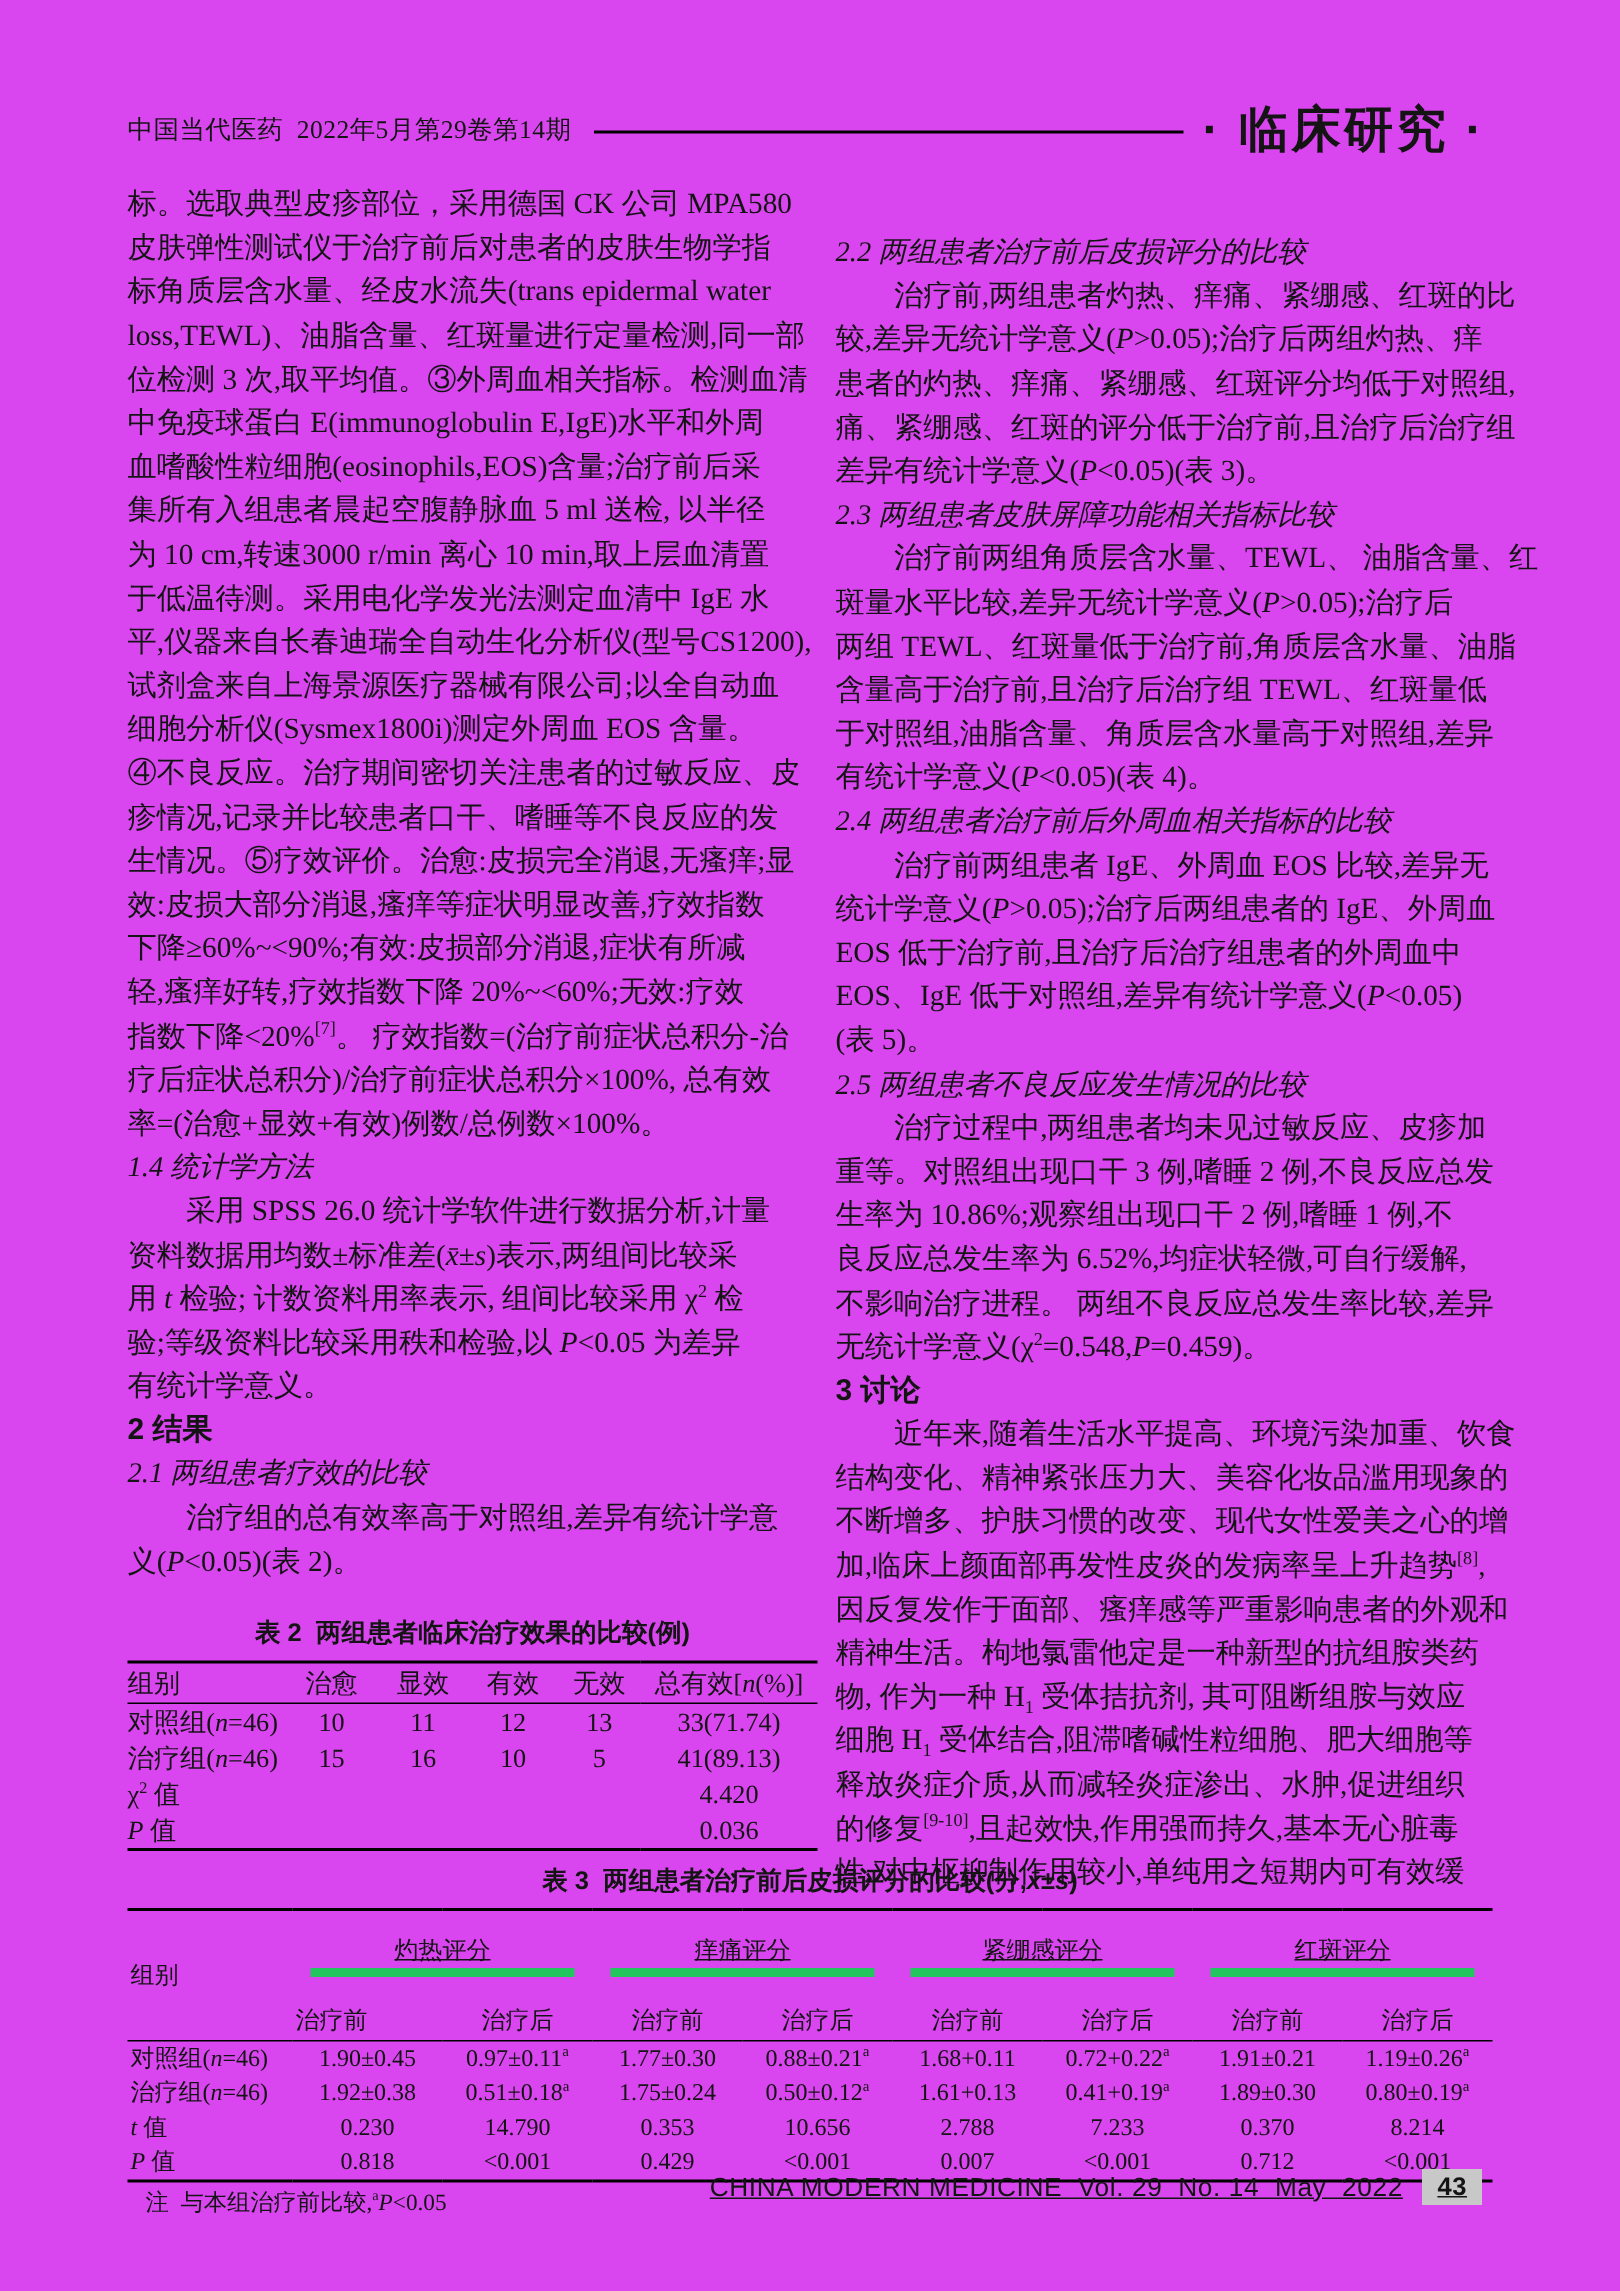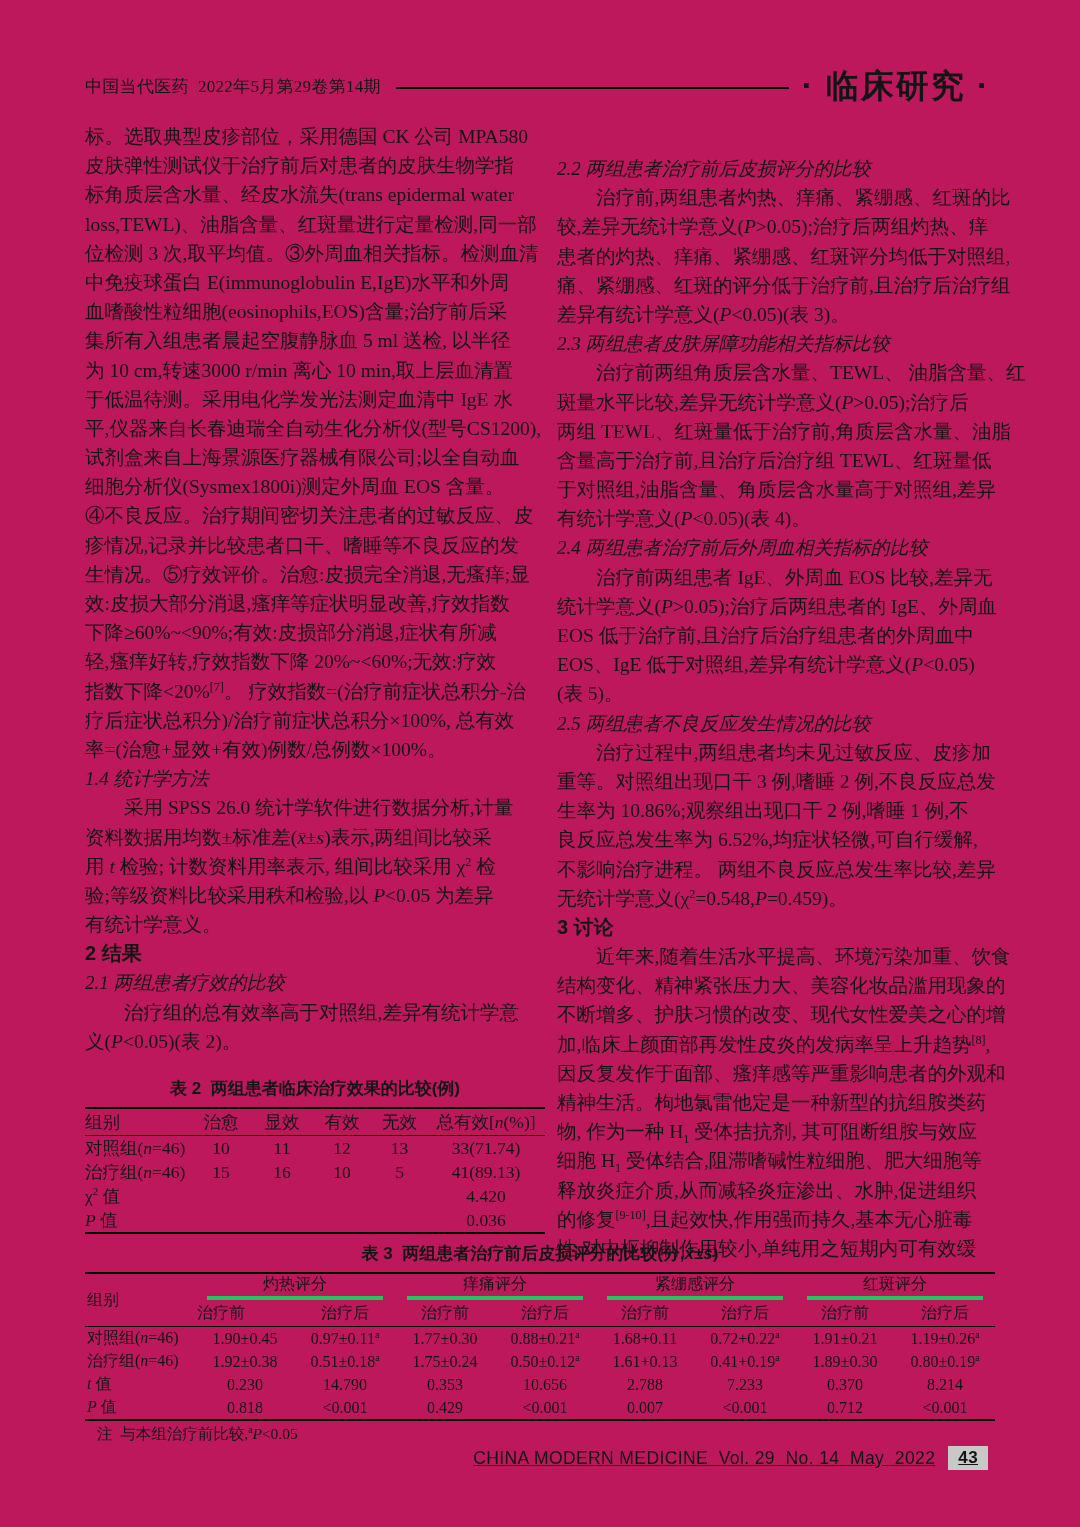--- a/index.html
+++ b/index.html
@@ -1,16 +1,16 @@
 <!DOCTYPE html>
 <html><head>
 <meta charset="utf-8">
 <style>
   html,body{margin:0;padding:0;background:#9a9a9a;}
-  .page{position:relative;width:1080px;height:1527px;background:#be185d;margin:0 auto;
+  .page{position:relative;width:1080px;height:1527px;background:#d946ef;margin:0 auto;
         font-family:"Liberation Serif",serif;color:#141414;overflow:hidden;}
 
   
   .header{position:absolute;left:85px;top:64px;width:905px;display:flex;align-items:center;}
   .journal{font-size:17px;white-space:pre;letter-spacing:0.3px;}
   .rule{flex:1;height:2px;background:#000;margin:2px 13px 0 15px;}
   .section{font-family:"Liberation Sans",sans-serif;font-weight:bold;font-size:33px;letter-spacing:2px;white-space:pre;}
 
   
   .cols{position:absolute;left:85px;top:122px;display:flex;gap:12px;}
@@ -34,21 +34,21 @@
   .t2 tbody{border-bottom:2px solid #000;}
   .t2 .c0, .t2 td:first-child{text-align:left;}
 
   
   .tblock3{position:absolute;left:85px;top:1242px;width:910px;}
   .t3{width:910px;}
   .t3 th,.t3 td{font-size:16px;font-weight:normal;text-align:center;padding:0;height:23px;}
   .t3 thead{border-top:2px solid #000;border-bottom:1px solid #000;}
   .t3 .grouprow th{height:19px;}
   .t3 .subrow th{height:26px;}
-  .t3 .gline{border-bottom:4px solid #22c55e;margin:0 12px;padding-bottom:1px;}
+  .t3 .gline{border-bottom:6px solid #22c55e;margin:16px 12px;padding-bottom:1px;text-decoration:underline;}
   .t3 tbody{border-bottom:2px solid #000;}
   .t3 .c0, .t3 td:first-child{text-align:left;padding-left:2px;}
   .t3-note{margin-top:3px;font-size:15.5px;padding-left:12px;}
   .t3-note .sp{white-space:pre;}
 
   
   .footer{position:absolute;top:1446px;right:92px;display:flex;align-items:center;gap:13px;
           font-family:"Liberation Sans",sans-serif;font-size:17.5px;letter-spacing:0.4px;text-decoration:underline;}
   .footer .ft{white-space:pre;}
   .pagenum{background:#c8c8c8;font-weight:bold;font-size:17px;padding:2px 10px;}

